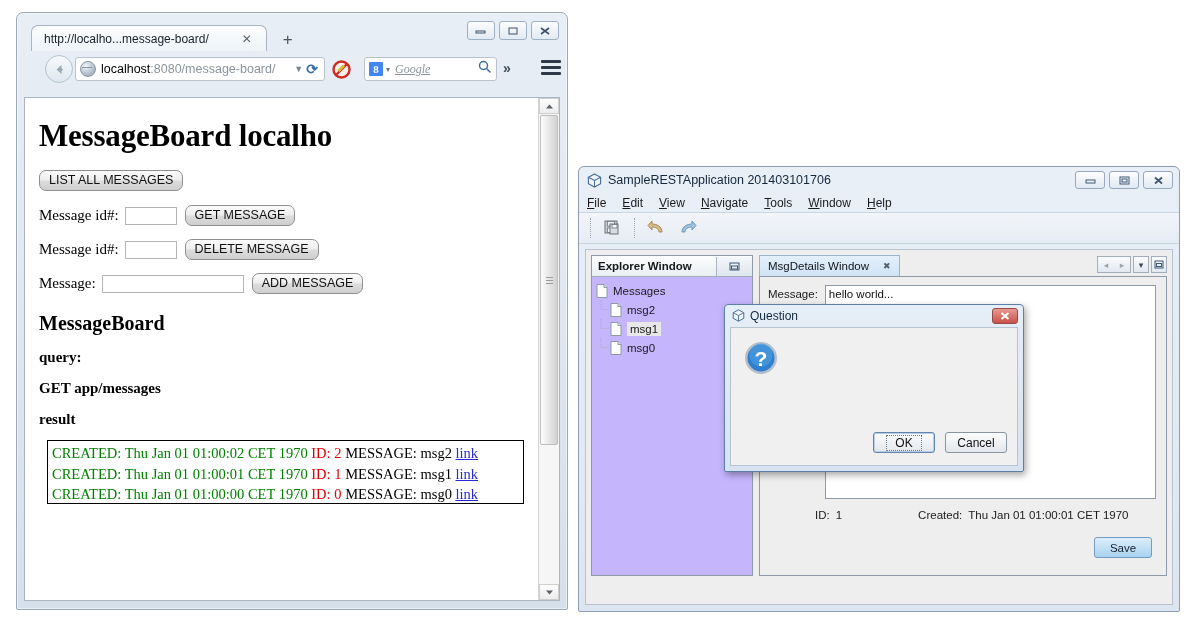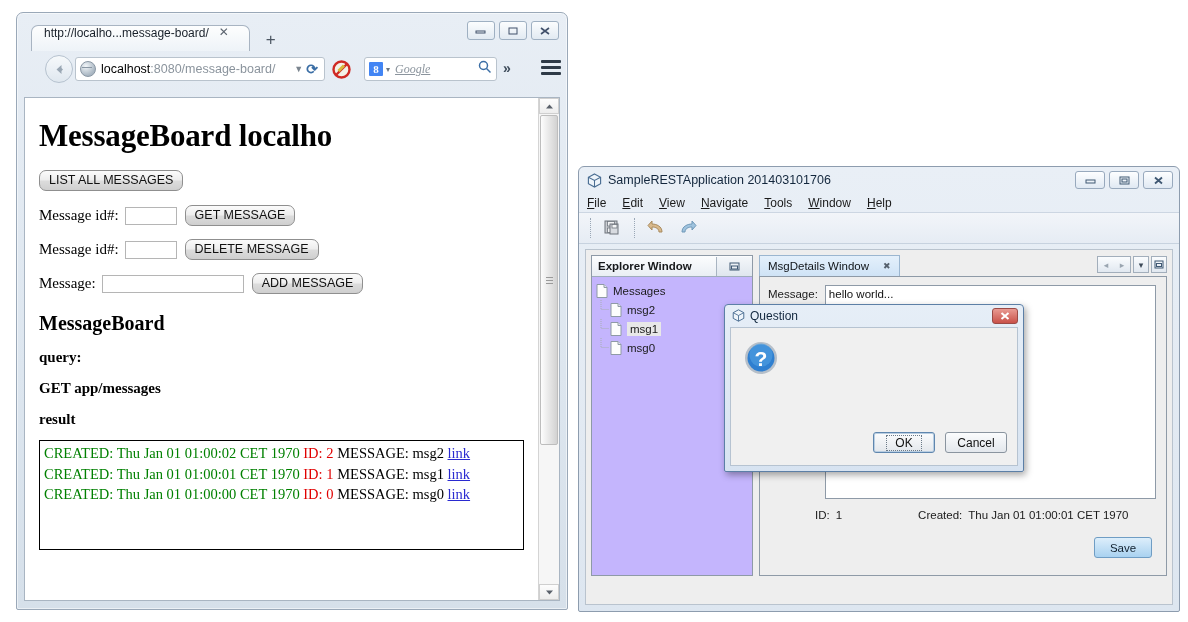--- a/index.html
+++ b/index.html
@@ -19,22 +19,22 @@
     box-shadow:0 0 0 1px rgba(255,255,255,.5) inset;
     box-sizing:border-box;
   }
   #ff-titlebar{position:relative;height:38px;}
   #ff-tabstrip{position:absolute;left:14px;top:12px;height:26px;display:flex;align-items:flex-end;}
   .ff-tab{
     height:26px;min-width:180px;
     background:linear-gradient(to bottom,#fdfefe,#eef3f8);
     border:1px solid #a8b4c2;border-bottom:none;
     border-radius:7px 7px 0 0;
-    display:flex;padding:0 20px 0 12px;
-    font-size:12px;color:#18202a;box-sizing:border-box;
+    display:flex;align-items:center;padding:0 14px 0 12px;
+    font-size:12px;color:#18202a;box-sizing:border-box;gap:23px;
   }
   .ff-tab-label{white-space:nowrap;}
   .ff-tab-close{margin-left:10px;font-size:12px;color:#5c6570;line-height:1;cursor:default;}
   .ff-newtab{
     margin-left:8px;font-size:17px;color:#4c5662;line-height:1;
     padding:0 8px 3px 8px;align-self:flex-end;
   }
   .ff-wbtns{position:absolute;right:8px;top:8px;display:flex;gap:4px;}
   .ff-wbtn{
     width:28px;height:19px;border:1px solid #9fb0c2;border-radius:3px;
@@ -98,22 +98,22 @@
   }
   .txt.wide{width:142px;}
   .btn{
     background:linear-gradient(to bottom,#fbfbfb 0%,#ededed 48%,#dcdcdc 52%,#cfcfcf 100%);
     border:1px solid #8f8f8f;border-radius:7px;
     font-family:"Liberation Sans",sans-serif;font-size:12.5px;color:#111;
     padding:2px 9px;height:21px;box-sizing:border-box;line-height:15px;
   }
   #btn-list-row{margin:0 0 14px 0;}
   .result-box{
-    border:1px solid #000;margin-top:6px;padding:2px 4px;height:110px;
-    box-sizing:border-box;font-size:14.5px;line-height:1.42;overflow:hidden;
+    border:1px solid #000;margin-top:6px;padding:2px 4px;height:64px;
+    box-sizing:border-box;font-size:14.5px;line-height:1.42;overflow:hidden;margin-left:8px;
   }
   .c-green{color:#008000;}
   .c-red{color:#e00000;}
   .c-black{color:#000;}
   .c-link{color:#2a2ad0;text-decoration:underline;}
 
   
   #ff-scroll{position:absolute;right:0;top:0;width:21px;bottom:0;
     background:#f6f6f6;border-left:1px solid #d4d4d4;box-sizing:border-box;}
   .sb-arrow{height:16px;display:flex;align-items:center;justify-content:center;

